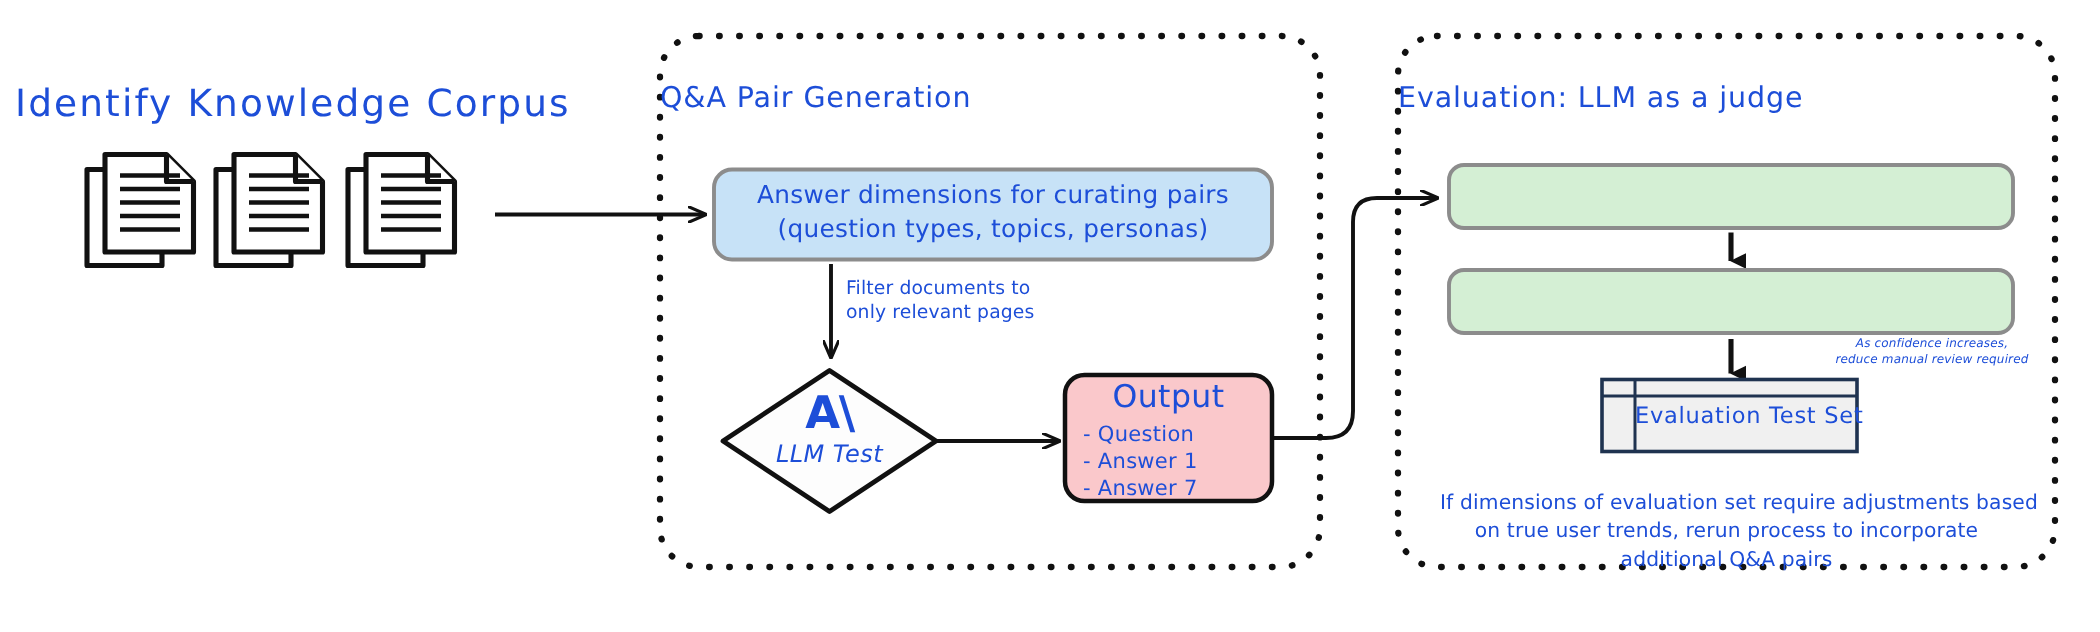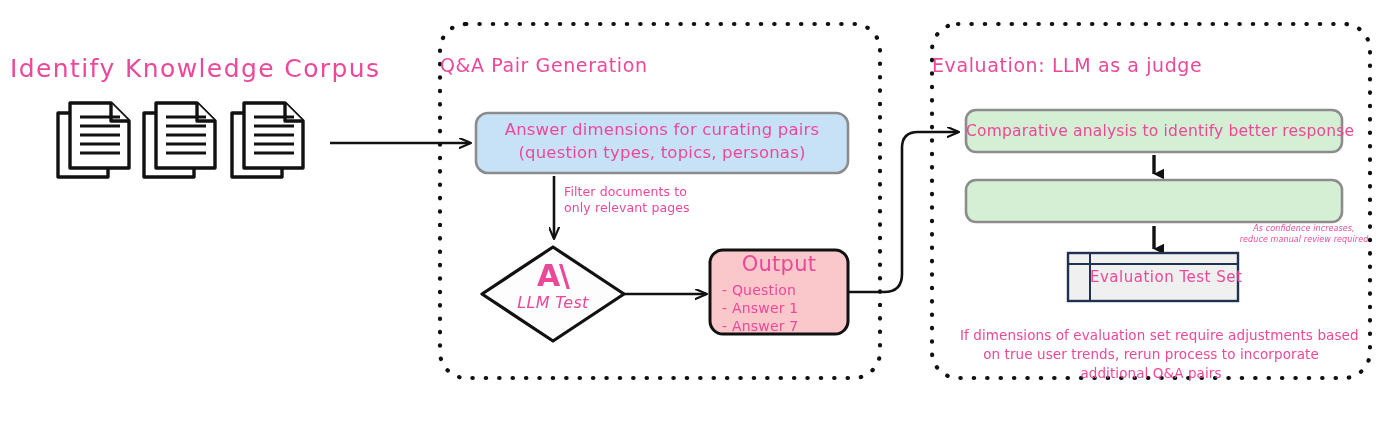--- a/index.html
+++ b/index.html
@@ -4,21 +4,21 @@
 <style>
   html,body{margin:0;padding:0;background:#ffffff;}
   body{width:1400px;height:421px;overflow:hidden;
        font-family:"DejaVu Sans","Liberation Sans",sans-serif;}
   #stage{position:relative;width:1400px;height:421px;background:#fff;}
   #svgroot{position:absolute;left:0;top:0;width:1400px;height:421px;}
 
   .hand{font-family:"DejaVu Sans","Liberation Sans",sans-serif;}
 
   
-  .txt{position:absolute;color:#ec4899;white-space:pre;line-height:1.18;}
+  .txt{position:absolute;color:#1d4ed8;white-space:pre;line-height:1.18;}
 
   .section-title{font-size:19px;letter-spacing:.6px;text-align:left;}
   .corpus-title{font-size:25px;letter-spacing:1.4px;}
 
   .boxtext{font-size:16.5px;text-align:center;letter-spacing:.2px;}
   .boxtext.small{font-size:15.5px;}
 
   .output-title{font-size:21px;text-align:center;letter-spacing:.3px;}
   .output-item{font-size:14px;letter-spacing:.2px;}
 
@@ -156,24 +156,23 @@
 only relevant pages</div>
 
   <div class="txt diamond-ai hand" style="left:483px;top:258px;width:140px;">A\</div>
   <div class="txt diamond-sub hand" style="left:483px;top:294px;width:140px;">LLM Test</div>
 
   <div class="txt output-title hand" style="left:710px;top:252px;width:138px;">Output</div>
   <div class="txt output-item hand" style="left:722px;top:282px;width:126px;">- Question</div>
   <div class="txt output-item hand" style="left:722px;top:300px;width:126px;">- Answer 1</div>
   <div class="txt output-item hand" style="left:722px;top:318px;width:126px;">- Answer 7</div>
 
-  <div class="txt boxtext small hand" style="left:966px;top:122px;width:376px;">Comparative analysis to identify better response</div>
 
 
-  <div class="txt tiny-label hand" style="left:1218px;top:224px;width:140px;margin-left:16px;">As confidence increases,
+  <div class="txt tiny-label hand" style="left:1218px;top:224px;width:140px;">As confidence increases,
 reduce manual review required</div>
 
   <div class="txt table-label hand" style="left:1090px;top:269px;width:148px;">Evaluation Test Set</div>
 
   <div class="txt caption hand" style="left:960px;top:326px;width:382px;">If dimensions of evaluation set require adjustments based
 on true user trends, rerun process to incorporate
 additional Q&amp;A pairs</div>
 
 </div>
 

